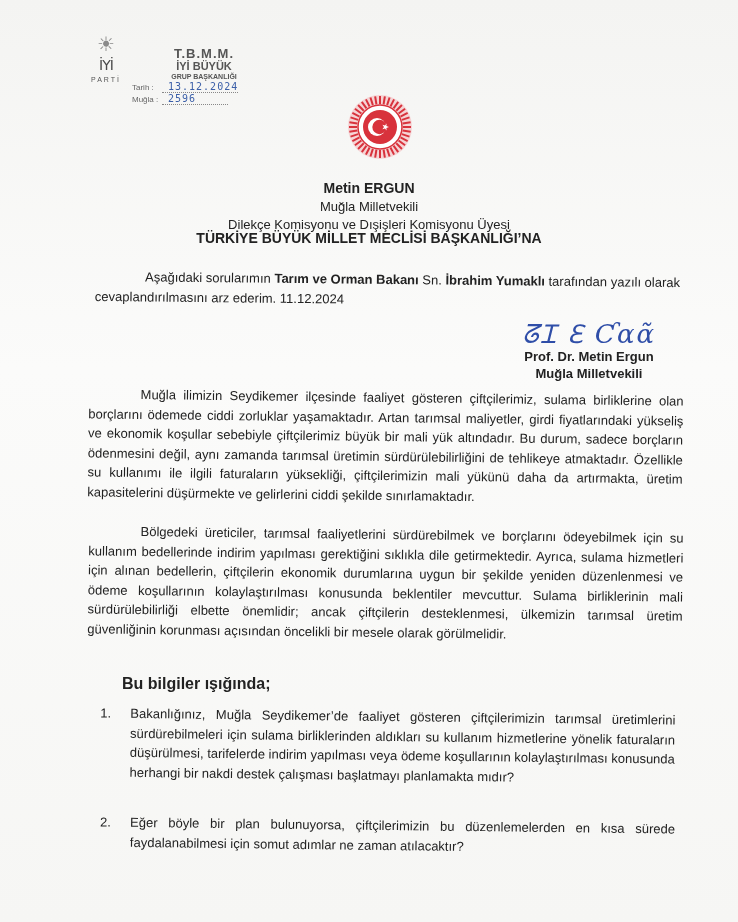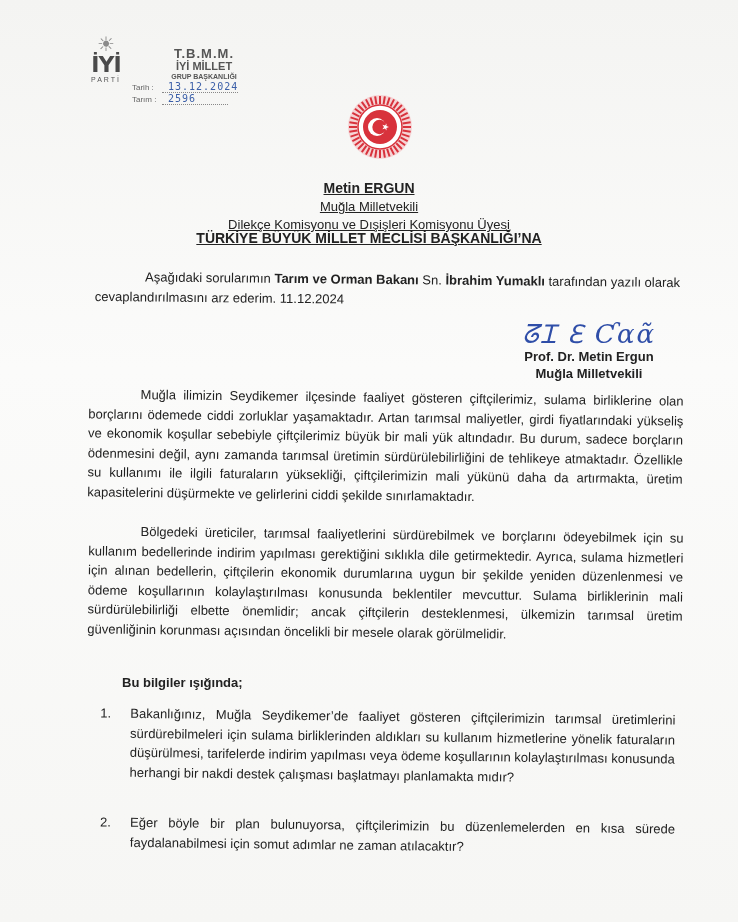--- a/index.html
+++ b/index.html
@@ -10,74 +10,74 @@
       color: #222;
     }
     .page {
       position: absolute; left: 0; top: 0; width: 738px; height: 922px;
       background: linear-gradient(180deg, #f4f4f2 0%, #fbfbfa 40%, #f6f6f4 100%);
     }
     
     .stamp { position: absolute; left: 86px; top: 34px; width: 170px; height: 70px; }
     .iyi-logo { position: absolute; left: 0; top: 0; width: 40px; height: 66px; text-align: center; }
     .iyi-sun { font-size: 20px; line-height: 20px; color: #8a8a8a; }
-    .iyi-word { font-family: "DejaVu Sans", sans-serif; font-weight: bold; font-size: 22px; line-height: 22px; color: #4a4a4a; letter-spacing: -1px; }
+    .iyi-word { font-family: "DejaVu Sans", sans-serif; font-weight: normal; font-size: 14px; line-height: 22px; color: #4a4a4a; letter-spacing: -1px; }
     .iyi-parti { font-size: 7px; letter-spacing: 2px; color: #555; }
     .stamp-text { position: absolute; left: 46px; top: 12px; width: 130px; }
     .st-tbmm { font-weight: bold; font-size: 13px; color: #555; letter-spacing: 1px; text-align:center; padding-left: 14px; }
     .st-parti { font-weight: bold; font-size: 11px; color: #555; text-align:center; padding-left: 14px; line-height: 11px; }
     .st-grup { font-weight: bold; font-size: 7px; color: #555; text-align:center; padding-left: 14px; line-height: 9px; }
     .st-row { font-size: 8px; color: #666; line-height: 11px; display:flex; align-items: center; }
     .st-row .lbl { width: 30px; }
     .st-row .val { font-family: "DejaVu Sans Mono", monospace; color: #3b5fa8; font-size: 10px; border-bottom: 1px dotted #888; min-width: 60px; padding-left: 6px; letter-spacing: 1px; }
     
     .seal { position: absolute; left: 347px; top: 94px; width: 66px; height: 66px; }
     
-    .center { position: absolute; left: 0; width: 738px; text-align: center; text-decoration: underline; }
+    .center { position: absolute; left: 0; width: 738px; text-align: center; }
     .name { top: 180px; font-weight: bold; font-size: 14px; }
     .province { top: 199px; font-size: 13px; }
     .committee { top: 217px; font-size: 13px; }
     .addressee { top: 230px; font-weight: bold; font-size: 14px; text-align: center; }
     .intro { position: absolute; left: 95px; top: 270px; width: 590px; font-size: 13px; line-height: 20px; transform: rotate(0.6deg); }
     .intro .indent { display: inline-block; width: 50px; }
     .sig { position: absolute; left: 489px; top: 320px; width: 200px; text-align: center; }
     .sig-scrawl { font-family: "DejaVu Serif", serif; font-style: italic; color: #2f4ea8; font-size: 26px; line-height: 28px; letter-spacing: 2px; }
     .sig-name { font-weight: bold; font-size: 13px; line-height: 17px; }
     .para { position: absolute; left: 88px; width: 595px; font-size: 13px; line-height: 19.5px; text-align: justify; transform: rotate(0.7deg); }
     .para .indent { display: inline-block; width: 52px; }
     .p1 { top: 388px; }
     .p2 { top: 525px; }
-    .lead { position: absolute; left: 122px; top: 675px; font-weight: bold; font-size: 13px; }
+    .lead { position: absolute; left: 122px; top: 675px; font-weight: bold; font-size: 16px; }
     .q { position: absolute; left: 100px; width: 575px; font-size: 13px; line-height: 19.5px; transform: rotate(0.7deg); display: flex; }
     .q .num { width: 30px; flex: none; }
     .q .txt { flex: 1; text-align: justify; }
     .q1 { top: 707px; }
     .q2 { top: 816px; }
   </style>
 </head>
 <body>
 
 <div class="page">
 
   <div class="stamp">
     <div class="iyi-logo">
       <div class="iyi-sun">☀</div>
       <div class="iyi-word">İYİ</div>
       <div class="iyi-parti">PARTİ</div>
     </div>
     <div class="stamp-text">
       <div class="st-tbmm">T.B.M.M.</div>
-      <div class="st-parti">İYİ MİLLET</div>
+      <div class="st-parti">İYİ BÜYÜK</div>
       <div class="st-grup">GRUP BAŞKANLIĞI</div>
       <div class="st-row">
         <span class="lbl">Tarih :</span>
         <span class="val">13.12.2024</span>
       </div>
       <div class="st-row">
-        <span class="lbl">Tarım :</span>
+        <span class="lbl">Muğla :</span>
         <span class="val">2596</span>
       </div>
     </div>
   </div>
 
   <svg class="seal" viewBox="0 0 66 66">
     <circle cx="33" cy="33" r="32" fill="#f5d4d5"></circle>
     <g id="rays" stroke="#d8323c" stroke-width="2">
         <line x1="56" y1="33" x2="64" y2="33"></line>
         <line x1="55.71683183368817" y1="36.59799269592531" x2="63.61833855844927" y2="37.849468416247156"></line>

